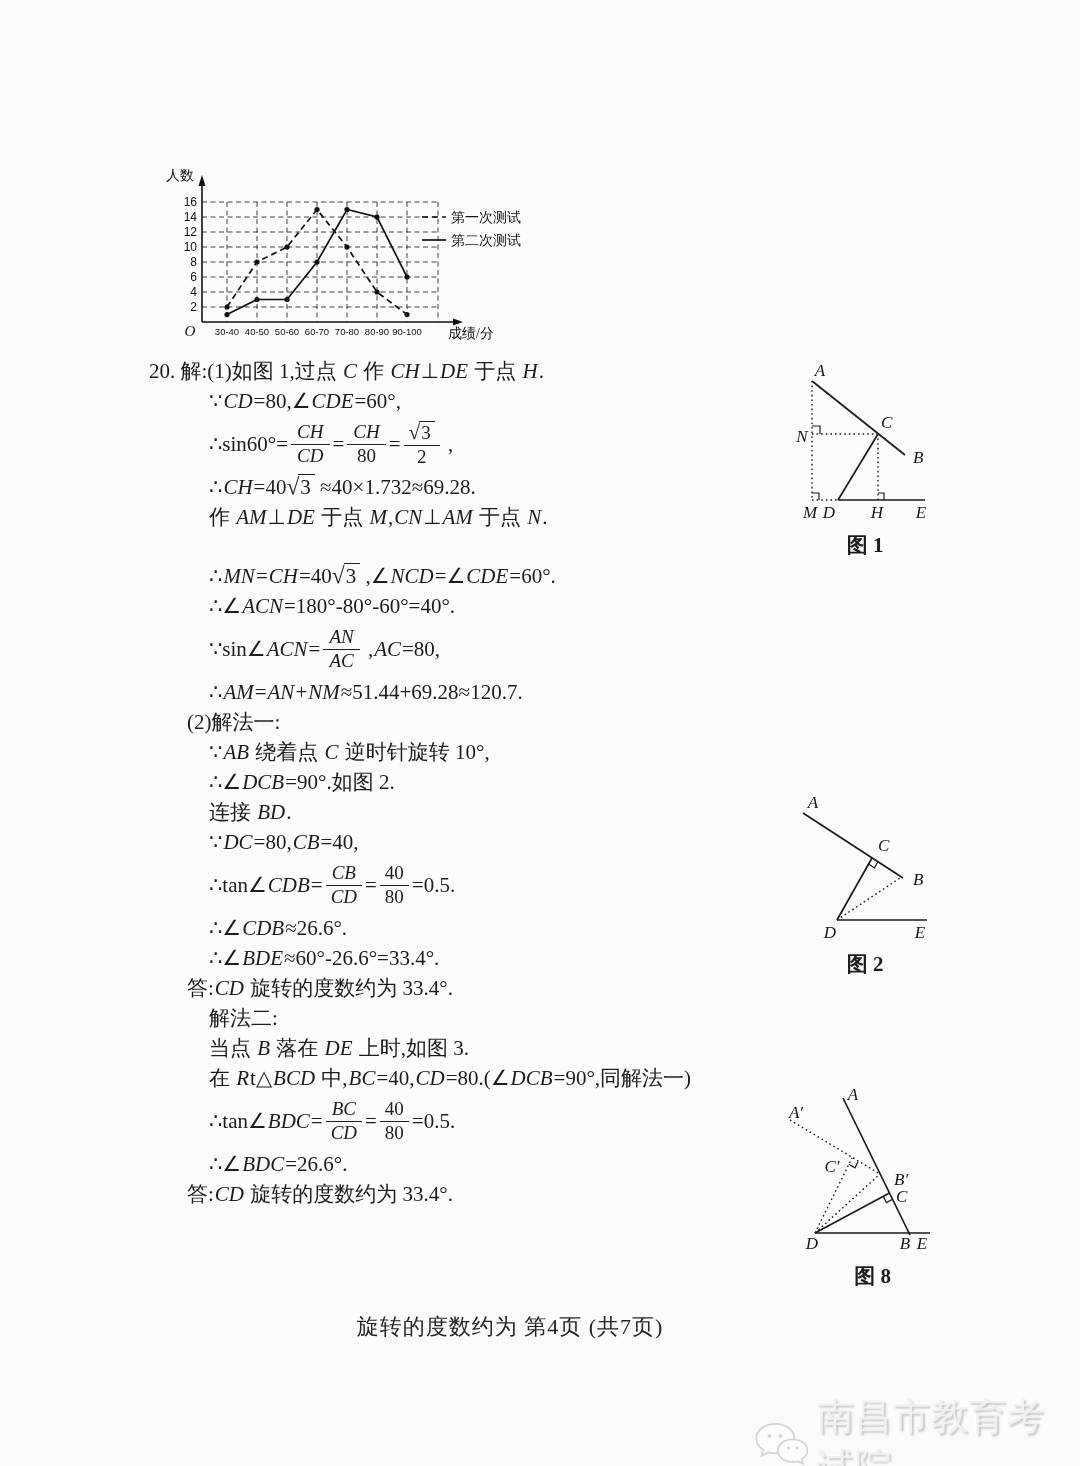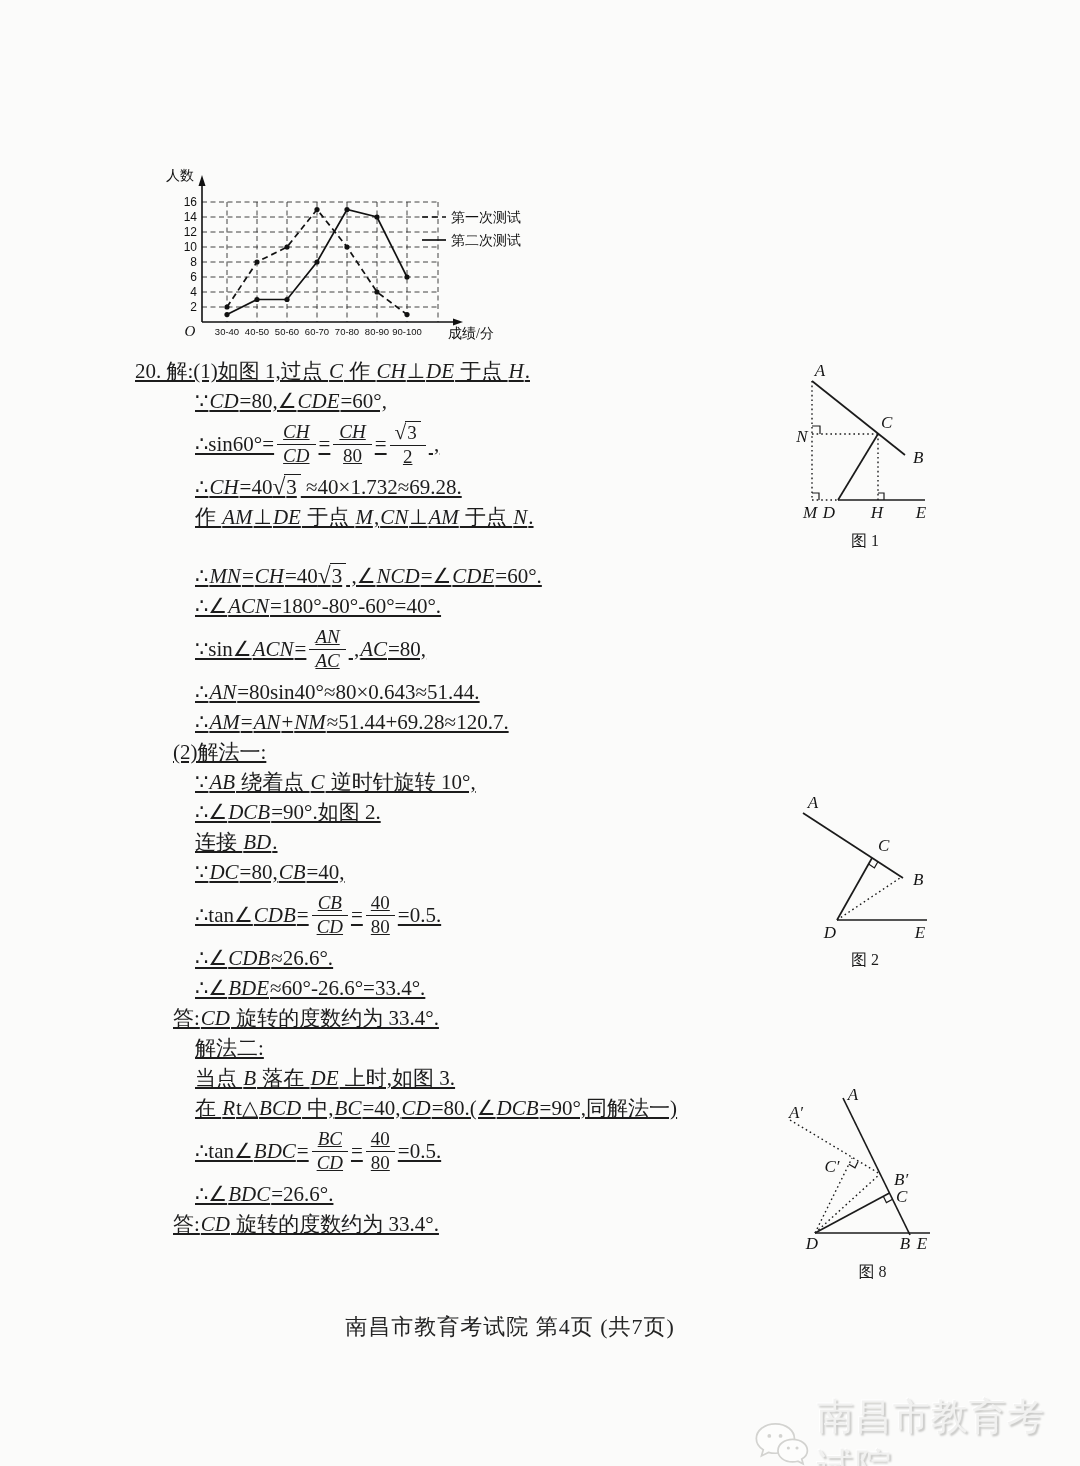--- a/index.html
+++ b/index.html
@@ -15,39 +15,39 @@
   .axisfill { fill:#111; }
   .tick   { font:12px "Liberation Sans", sans-serif; fill:#111; }
   .cat    { font:9.5px "Liberation Sans", sans-serif; fill:#111; }
   .legend { font:14px "Liberation Serif", serif; fill:#111; }
   .ser    { fill:none; stroke:#111; stroke-width:1.7; }
   .ser.dashed { stroke-dasharray:6,4; }
   .mark   { fill:#111; }
   .axis-label { font:14px "Liberation Serif", serif; fill:#111; }
   .origin { font:italic 15px "Liberation Serif", serif; fill:#111; }
   
-  .solution { position:absolute; left:135px; top:356px; width:640px;text-decoration:underline; }
+  .solution { position:absolute; left:149px; top:356px; width:640px; }
   .sol-line { display:flex; align-items:center; height:30px; font-size:21px; white-space:pre; }
   .sol-line.has-frac { height:56px; }
   .var { font-style:italic; padding:0 1px; }
   .frac { display:inline-flex; flex-direction:column; align-items:center;
           font-size:19px; line-height:1.08; margin:0 3px; }
   .frac .num { border-bottom:1.6px solid #1c1c1c; padding:0 5px 1px; }
   .frac .den { padding-top:1px; }
   .sqrt { display:inline-flex; align-items:flex-start; }
   .sqrt .rad { line-height:1.05; font-size:1.12em; }
   .sqrt .sq-val { border-top:1.6px solid #1c1c1c; padding:0 4px 0 2px; margin-left:-1px; line-height:1.15; }
   
   .fig { position:absolute; }
   .fig svg { display:block; }
   .fig-line   { stroke:#1b1b1b; stroke-width:1.7; fill:none; }
   .fig-dotted { stroke:#1b1b1b; stroke-width:1.4; fill:none; stroke-dasharray:1.6,3; }
   .fig-ra     { stroke:#1b1b1b; stroke-width:1.2; fill:none; }
   .fig-label  { font:italic 17px "Liberation Serif", serif; fill:#151515; }
-  .fig-caption{ text-align:center; font-size:16px; margin-top:8px; color:#1c1c1c; }
+  .fig-caption{ text-align:center; font-size:21px; margin-top:8px; color:#1c1c1c;font-weight:bold; }
   
   .footer { position:absolute; left:0; right:60px; top:1312px; text-align:center;
             font-size:22px; letter-spacing:1px; color:#242424; }
   .watermark { position:absolute; left:752px; top:1392px; display:flex; align-items:center; gap:6px; }
   .watermark .wm-text {
     font-size:37px; letter-spacing:1px; color:#f1f1f0;
     text-shadow:2px 2px 2px #c6c6c4, -1px -1px 1px #ffffff;
     font-family:"Liberation Sans", sans-serif;
   }
 </style>
@@ -121,21 +121,20 @@
 
   <div class="solution" id="solution-block">
       <div class="sol-line" style="padding-left: 0px;"><span>20. 解:(1)如图 1,过点 <i class="var">C</i> 作 <i class="var">CH</i>⊥<i class="var">DE</i> 于点 <i class="var">H</i>.</span></div>
       <div class="sol-line" style="padding-left: 60px;"><span>∵<i class="var">CD</i>=80,∠<i class="var">CDE</i>=60°,</span></div>
       <div class="sol-line has-frac" style="padding-left: 60px;"><span>∴sin60°=</span><span class="frac"><span class="num"><i class="var">CH</i></span><span class="den"><i class="var">CD</i></span></span><span>=</span><span class="frac"><span class="num"><i class="var">CH</i></span><span class="den">80</span></span><span>=</span><span class="frac"><span class="num"><span class="sqrt"><span class="rad">√</span><span class="sq-val">3</span></span></span><span class="den">2</span></span><span> ,</span></div>
       <div class="sol-line" style="padding-left: 60px;"><span>∴<i class="var">CH</i>=40</span><span class="sqrt"><span class="rad">√</span><span class="sq-val">3</span></span><span> ≈40×1.732≈69.28.</span></div>
       <div class="sol-line" style="padding-left: 60px;"><span>作 <i class="var">AM</i>⊥<i class="var">DE</i> 于点 <i class="var">M</i>,<i class="var">CN</i>⊥<i class="var">AM</i> 于点 <i class="var">N</i>.</span></div>
       <div class="sol-line" style="padding-left: 60px; margin-top: 29px;"><span>∴<i class="var">MN</i>=<i class="var">CH</i>=40</span><span class="sqrt"><span class="rad">√</span><span class="sq-val">3</span></span><span> ,∠<i class="var">NCD</i>=∠<i class="var">CDE</i>=60°.</span></div>
       <div class="sol-line" style="padding-left: 60px; text-align: center;"><span>∴∠<i class="var">ACN</i>=180°-80°-60°=40°.</span></div>
       <div class="sol-line has-frac" style="padding-left: 60px;"><span>∵sin∠<i class="var">ACN</i>=</span><span class="frac"><span class="num"><i class="var">AN</i></span><span class="den"><i class="var">AC</i></span></span><span> ,<i class="var">AC</i>=80,</span></div>
-      <div class="sol-line" style="padding-left: 60px;"><span>∴<i class="var">AN</i>=80sin40°≈80×0.643≈51.44.</span></div>
       <div class="sol-line" style="padding-left: 60px;"><span>∴<i class="var">AM</i>=<i class="var">AN</i>+<i class="var">NM</i>≈51.44+69.28≈120.7.</span></div>
       <div class="sol-line" style="padding-left: 38px;"><span>(2)解法一:</span></div>
       <div class="sol-line" style="padding-left: 60px;"><span>∵<i class="var">AB</i> 绕着点 <i class="var">C</i> 逆时针旋转 10°,</span></div>
       <div class="sol-line" style="padding-left: 60px;"><span>∴∠<i class="var">DCB</i>=90°.如图 2.</span></div>
       <div class="sol-line" style="padding-left: 60px;"><span>连接 <i class="var">BD</i>.</span></div>
       <div class="sol-line" style="padding-left: 60px;"><span>∵<i class="var">DC</i>=80,<i class="var">CB</i>=40,</span></div>
       <div class="sol-line has-frac" style="padding-left: 60px;"><span>∴tan∠<i class="var">CDB</i>=</span><span class="frac"><span class="num"><i class="var">CB</i></span><span class="den"><i class="var">CD</i></span></span><span>=</span><span class="frac"><span class="num">40</span><span class="den">80</span></span><span>=0.5.</span></div>
       <div class="sol-line" style="padding-left: 60px;"><span>∴∠<i class="var">CDB</i>≈26.6°.</span></div>
       <div class="sol-line" style="padding-left: 60px;"><span>∴∠<i class="var">BDE</i>≈60°-26.6°=33.4°.</span></div>
       <div class="sol-line" style="padding-left: 38px;"><span>答:<i class="var">CD</i> 旋转的度数约为 33.4°.</span></div>
@@ -208,21 +207,21 @@
       <text class="fig-label" x="52" y="84" text-anchor="middle">C′</text>
       <text class="fig-label" x="114" y="97" text-anchor="start">B′</text>
       <text class="fig-label" x="116" y="114" text-anchor="start">C</text>
       <text class="fig-label" x="32" y="161" text-anchor="middle">D</text>
       <text class="fig-label" x="125" y="161" text-anchor="middle">B</text>
       <text class="fig-label" x="142" y="161" text-anchor="middle">E</text>
     </svg>
     <div class="fig-caption">图 8</div>
   </div>
 
-  <div class="footer">南昌市教育考试院 第4页 (共7页)</div>
+  <div class="footer">旋转的度数约为 第4页 (共7页)</div>
 
   <div class="watermark">
     <svg width="68" height="54" viewBox="0 0 68 54">
       <g fill="#fdfdfc" stroke="#d3d3d0" stroke-width="2">
         <path d="M27 6 C14 6 5 14 5 23 c0 5 3 10 8 13 l-2 7 8 -4 c2.5 0.7 5 1 8 1 13 0 22 -8 22 -17 S40 6 27 6 Z"></path>
       </g>
       <g fill="#d3d3d0" stroke="none">
         <circle cx="20" cy="20" r="2.2"></circle>
         <circle cx="33" cy="20" r="2.2"></circle>
       </g>

